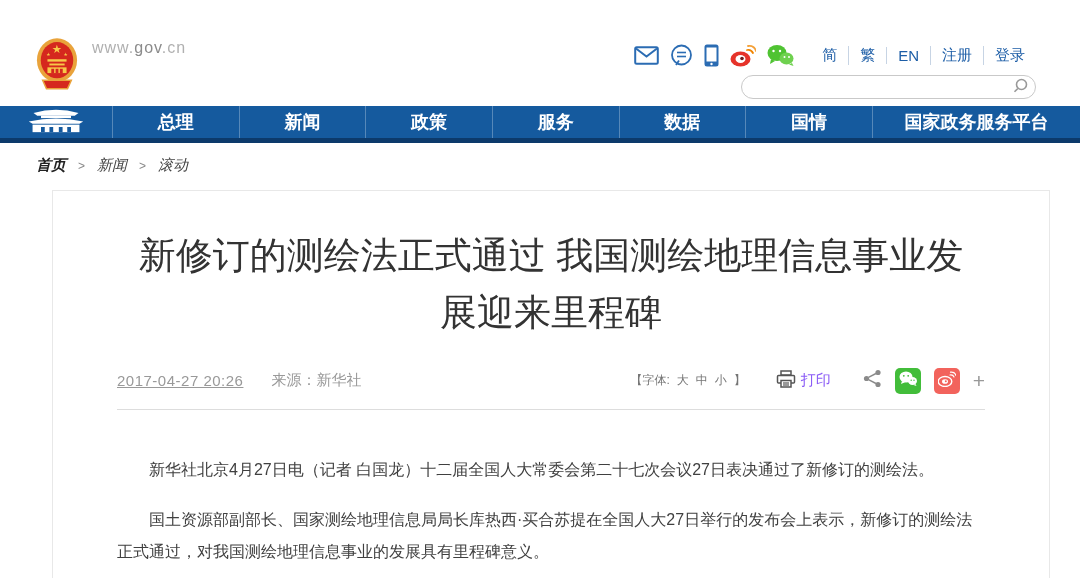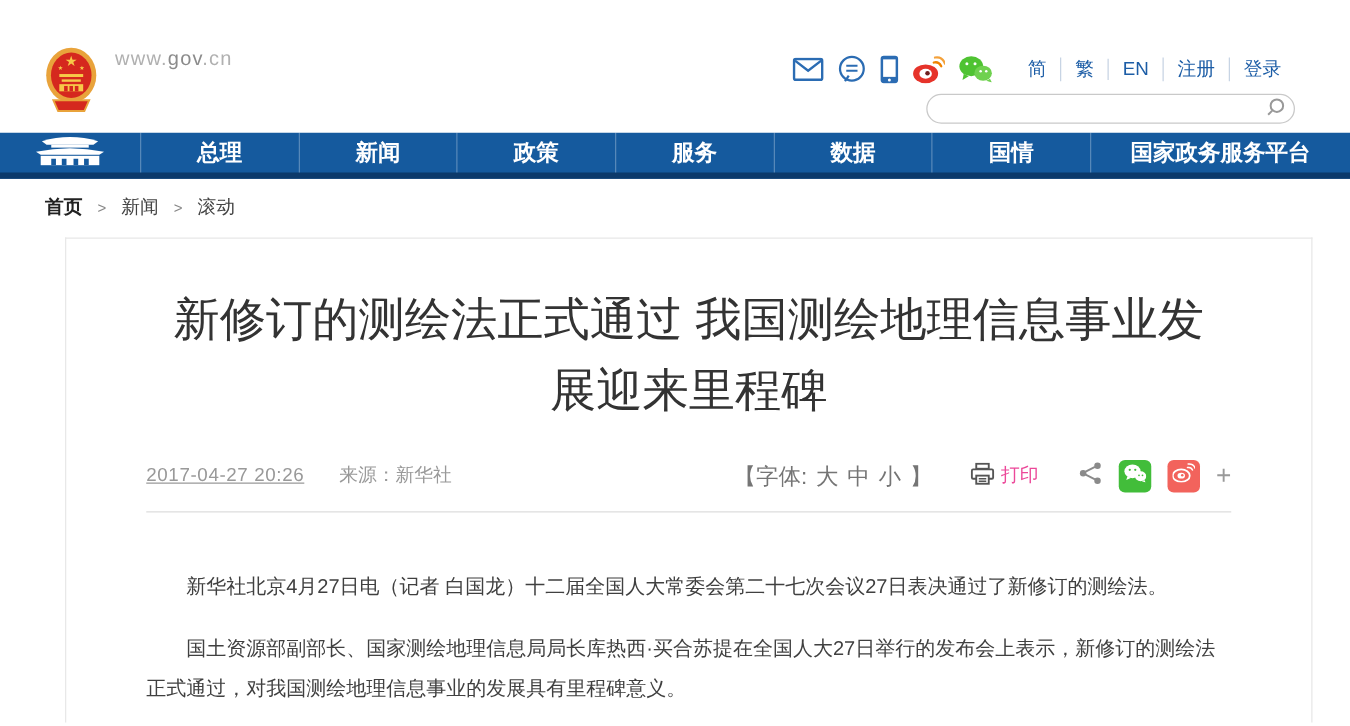--- a/index.html
+++ b/index.html
@@ -26,35 +26,35 @@
   
   .nav { display:flex; height:37px; background:#155a9e; border-bottom:5px solid #0c3a6b; }
   .nav-cell { display:flex; align-items:center; justify-content:center; color:#fff; font-size:18px; font-weight:bold; flex:1; cursor:pointer; }
   .nav-cell + .nav-cell { border-left:1px solid rgba(255,255,255,.28); }
   .nav-home { flex:0 0 112px; }
   .nav-wide { flex:1.65; }
 
   
   .breadcrumb { padding:13px 36px 12px; display:flex; align-items:center; font-size:15px; color:#444; }
   .crumb-first { font-weight:bold; color:#222; }
-  .crumb { cursor:pointer; }
+  .crumb { cursor:pointer;font-style:italic; }
   .crumb-sep { color:#888; font-size:12px; margin:0 12px; }
 
   
   .article-box { margin:3px 30px 0 52px; border:1px solid #e8e8e8; border-bottom:none; background:#fff; min-height:388px; padding:0 64px; }
   .article-title { max-width:860px; margin:36px auto 0; text-align:center; font-size:37px; font-weight:400; color:#333; line-height:1.55; }
 
   .meta-row { margin-top:24px; display:flex; align-items:center; justify-content:space-between; height:30px; }
   .meta-left { display:flex; align-items:center; font-size:15px; color:#999; }
   .meta-date { letter-spacing:.5px;text-decoration:underline; }
   .meta-source { margin-left:28px; }
   .meta-right { display:flex; align-items:center; }
-  .font-ctl { color:#757575; font-size:18px; display:flex; align-items:center; gap:7px; }
+  .font-ctl { color:#757575; font-size:12px; display:flex; align-items:center; gap:7px; }
   .font-size-opt { cursor:pointer; }
-  .print-btn { margin-left:30px; display:flex; align-items:center; gap:5px; color:#ec4899; font-size:15px; cursor:pointer; }
+  .print-btn { margin-left:30px; display:flex; align-items:center; gap:5px; color:#8b5cf6; font-size:15px; cursor:pointer; }
   .share-btn { margin-left:32px; cursor:pointer; display:flex; align-items:center; }
   .sq-icon { width:26px; height:26px; border-radius:5px; margin-left:13px; display:flex; align-items:center; justify-content:center; cursor:pointer; }
   .sq-wechat { background:#42bd3a; }
   .sq-weibo  { background:#f2635c; }
   .more-share { margin-left:13px; color:#999; font-size:21px; font-weight:400; cursor:pointer; line-height:1; }
 
   .title-divider { border-top:1px solid #ddd; margin-top:13px; }
 
   .article-body { margin-top:44px; }
   .article-body p { font-size:16px; line-height:32px; color:#404040; text-indent:2em; margin-bottom:18px; }

